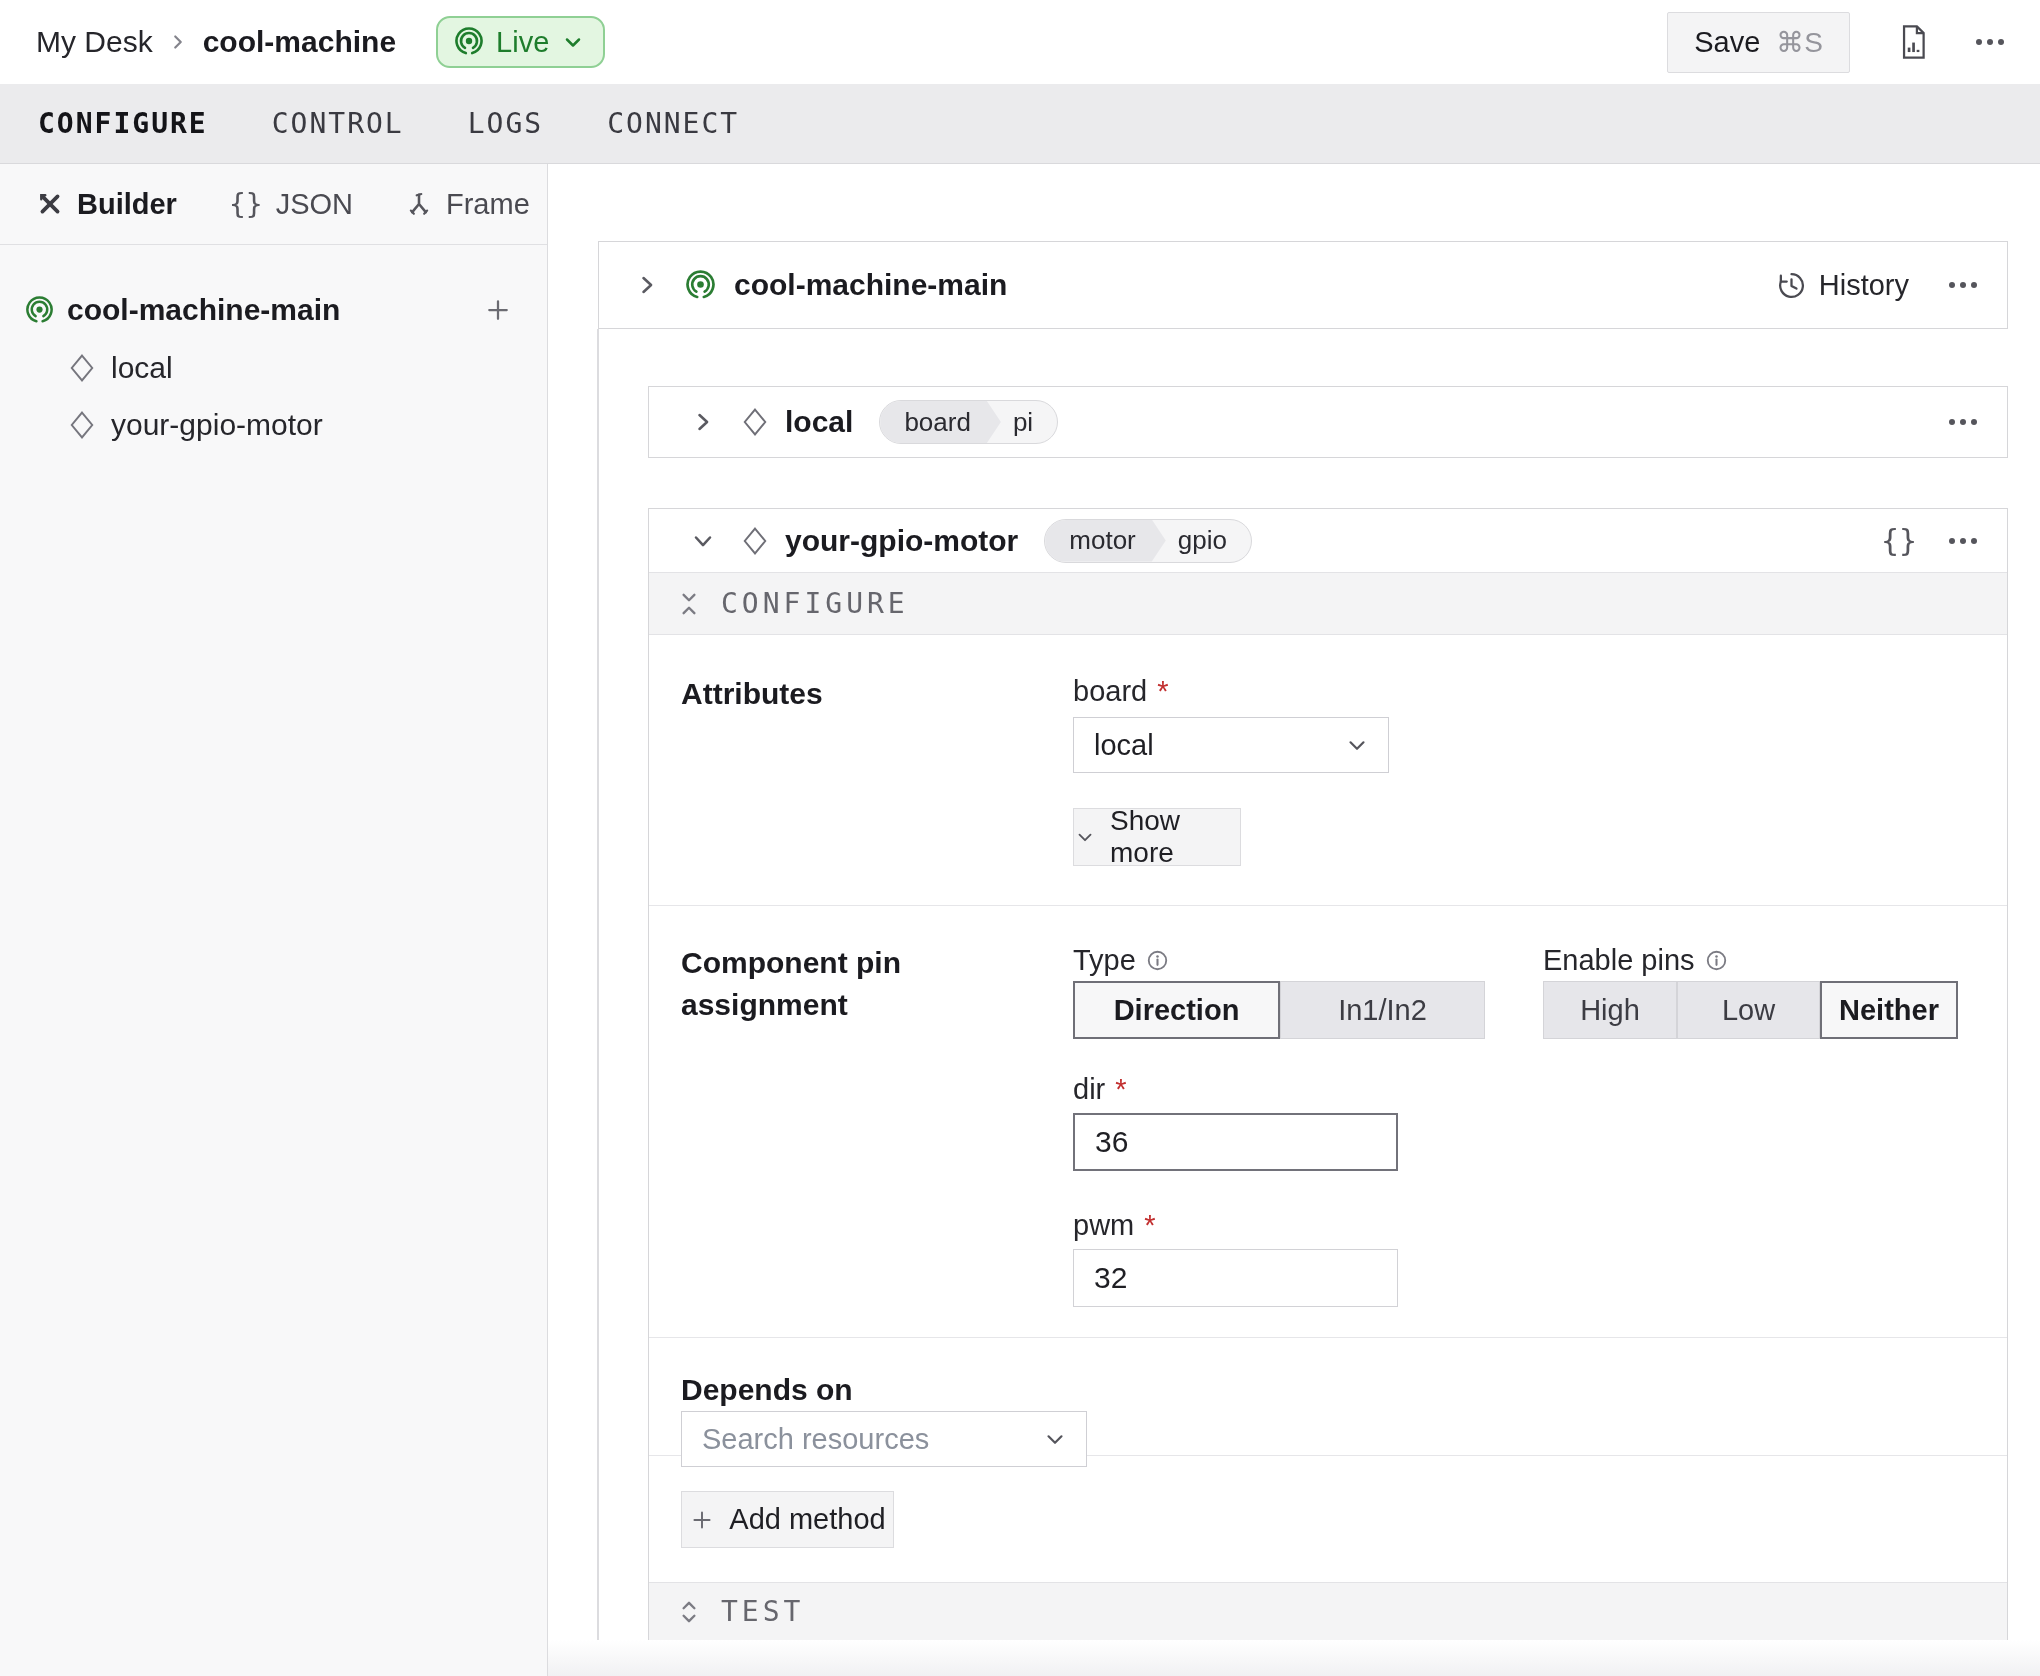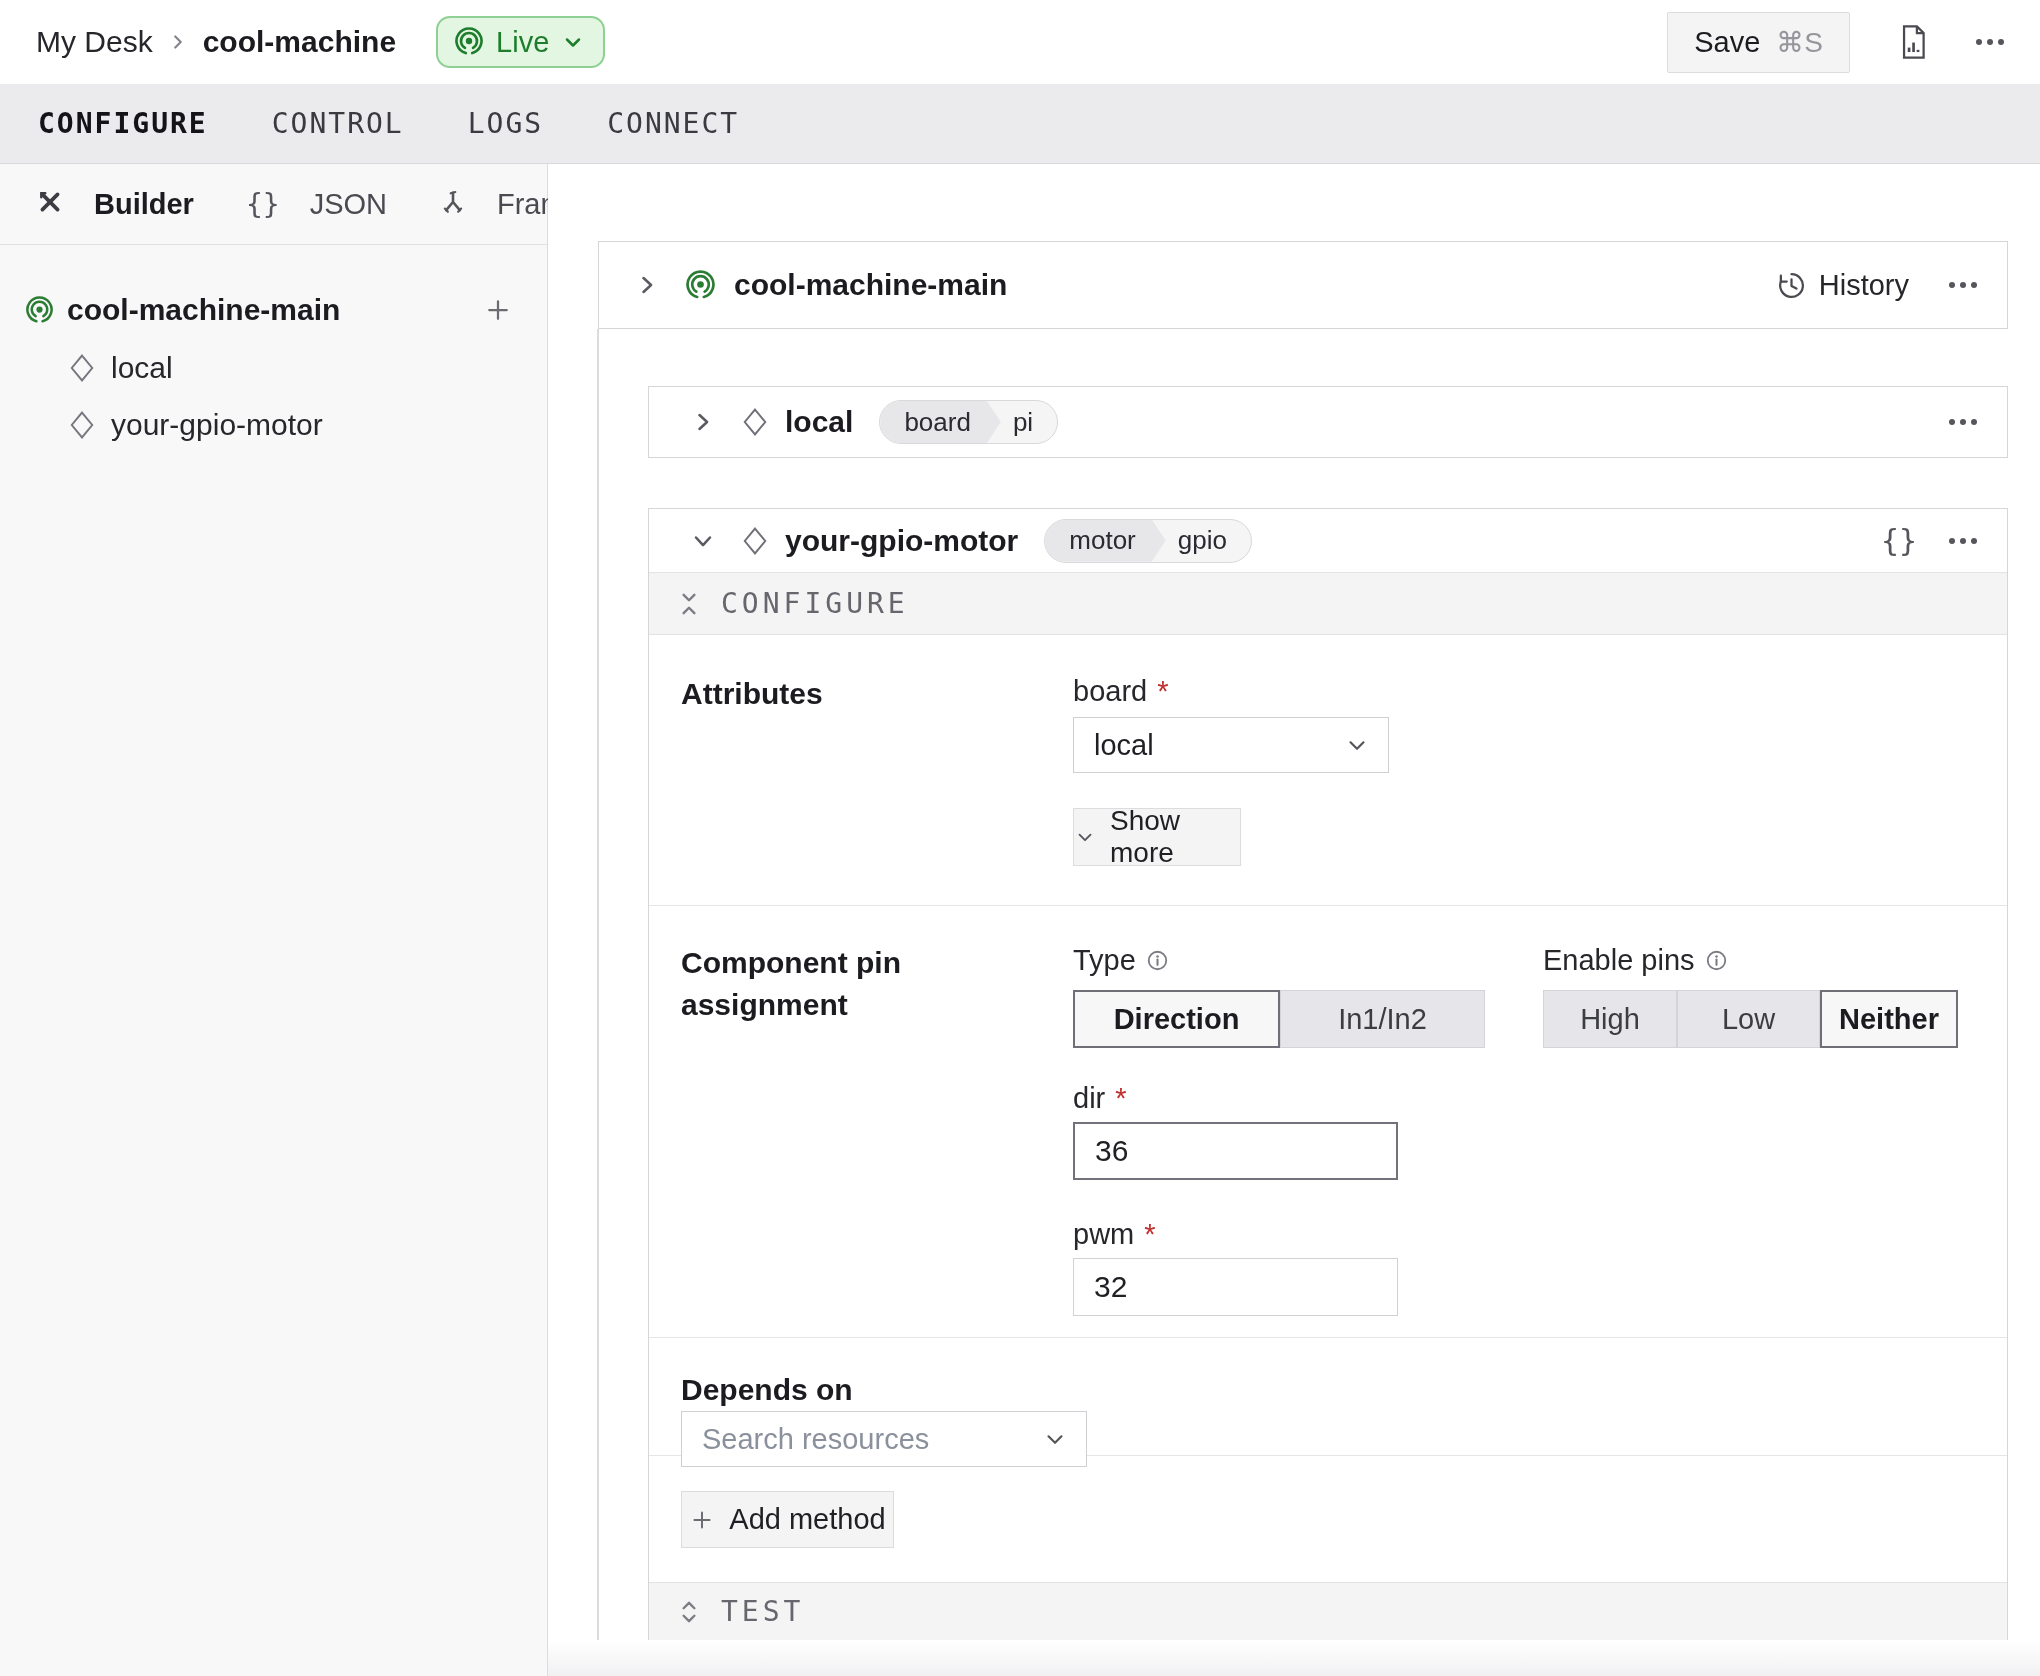--- a/index.html
+++ b/index.html
@@ -35,21 +35,21 @@
   
   .tab-bar { height: 80px; background: #ebebed; border-bottom: 1px solid #d9d9dc; display: flex; align-items: center; padding-left: 38px; }
   .tab { font-family: "DejaVu Sans Mono", "Liberation Mono", monospace; font-size: 28px; letter-spacing: 2px;
          color: #3a3a41; margin-right: 64px; cursor: pointer; }
   .tab.active { font-weight: bold; color: #141418; }
 
   
   .content { display: flex; height: 1512px; }
   .sidebar { width: 548px; background: #f8f8f9; border-right: 1px solid #dcdcdf; flex: none; }
   .view-tabs { height: 81px; border-bottom: 1px solid #e0e0e3; display: flex; align-items: center; padding-left: 36px; gap: 52px; }
-  .view-tab { display: flex; gap: 30px; cursor: pointer; color: #4a4a51; font-size: 29px; }
+  .view-tab { display: flex; align-items: center; gap: 13px; cursor: pointer; color: #4a4a51; font-size: 29px; }
   .view-tab.active { color: #1b1b20; font-weight: bold; }
   .code-glyph { font-family: "DejaVu Sans Mono", "Liberation Mono", monospace; font-size: 28px; color: #55555c; font-weight: normal; }
 
   .tree { padding-top: 36px; }
   .tree-root { height: 58px; display: flex; align-items: center; padding: 0 34px 0 25px; gap: 13px; cursor: pointer; }
   .tree-root-label { font-size: 30px; font-weight: bold; color: #1b1b20; flex: 1; }
   .tree-child { height: 57px; display: flex; align-items: center; padding-left: 70px; gap: 17px; cursor: pointer; }
   .tree-child-label { font-size: 30px; color: #26262b; }
 
   
@@ -92,21 +92,21 @@
   .field-label { font-size: 29px; color: #26262b; display: flex; gap: 10px; align-items: center; height: 36px; }
   .req { color: #c22f2f; }
   .select-box { margin-top: 8px; width: 316px; height: 56px; border: 1px solid #cfcfd4; background: #fff;
                 display: flex; align-items: center; padding: 0 18px 0 20px; cursor: pointer; }
   .select-value { font-size: 29px; color: #1f1f24; flex: 1; }
   .btn-gray { background: #f4f4f5; border: 1px solid #dcdcdf; display: inline-flex; align-items: center; justify-content: center;
               gap: 14px; cursor: pointer; font-size: 28px; color: #1f1f24; }
   .show-more-btn { margin-top: 35px; width: 168px; height: 58px; }
 
   .toggle-row { display: flex; gap: 58px; }
-  .toggle-group { display: flex; margin-top: 12px; align-items: center; }
+  .toggle-group { display: flex; margin-top: 3px; align-items: center; }
   .toggle-btn { height: 58px; display: flex; align-items: center; justify-content: center; font-size: 29px;
                 background: #e6e6ea; border: 1px solid #d4d4d8; color: #3c3c43; cursor: pointer; }
   .toggle-btn.selected { background: #f7f7f8; border: 2px solid #6f6f77; font-weight: bold; color: #1b1b20; }
   .w-direction { width: 207px; } .w-in1in2 { width: 205px; }
   .w-high { width: 134px; } .w-low { width: 143px; } .w-neither { width: 138px; }
 
   .num-field { margin-top: 32px; }
   .num-input { margin-top: 6px; width: 325px; height: 58px; border: 1px solid #d2d2d6; background: #fff;
                font-family: "Liberation Sans", "DejaVu Sans", sans-serif; font-size: 30px; color: #1f1f24; padding: 0 20px; }
   .num-input.strong { border: 2px solid #72727a; }

